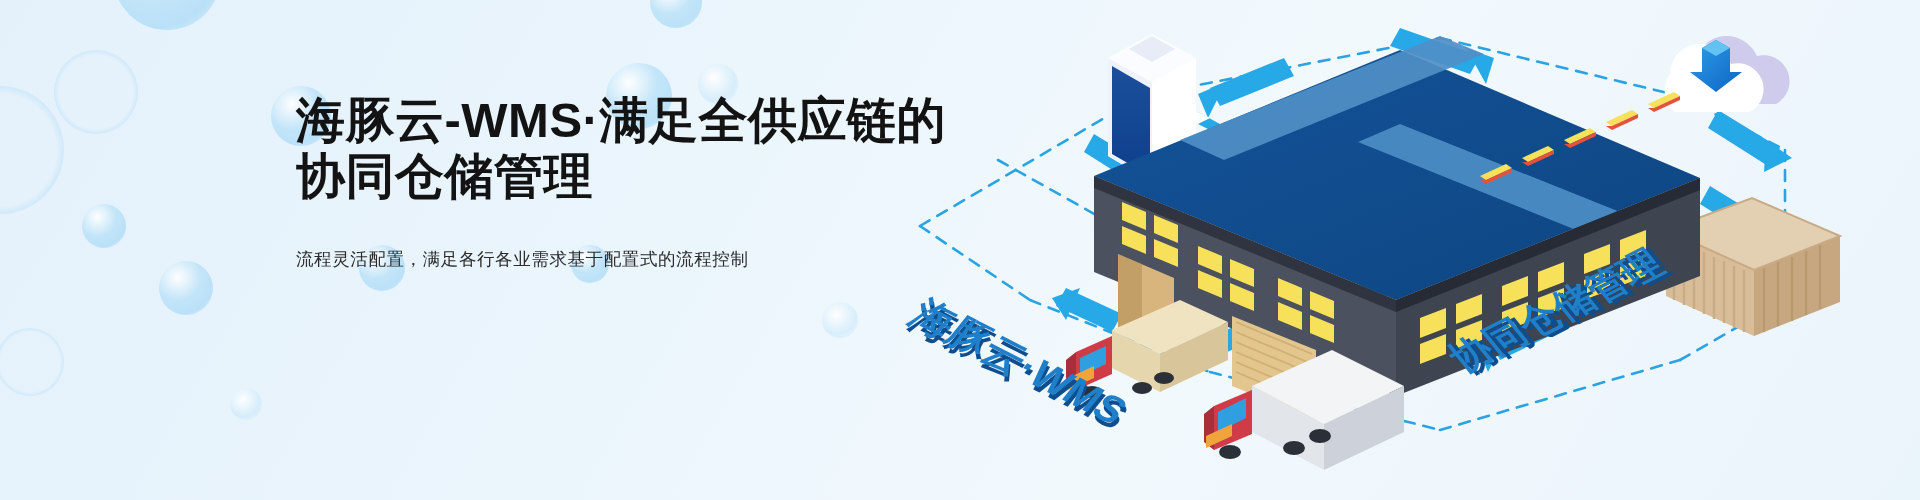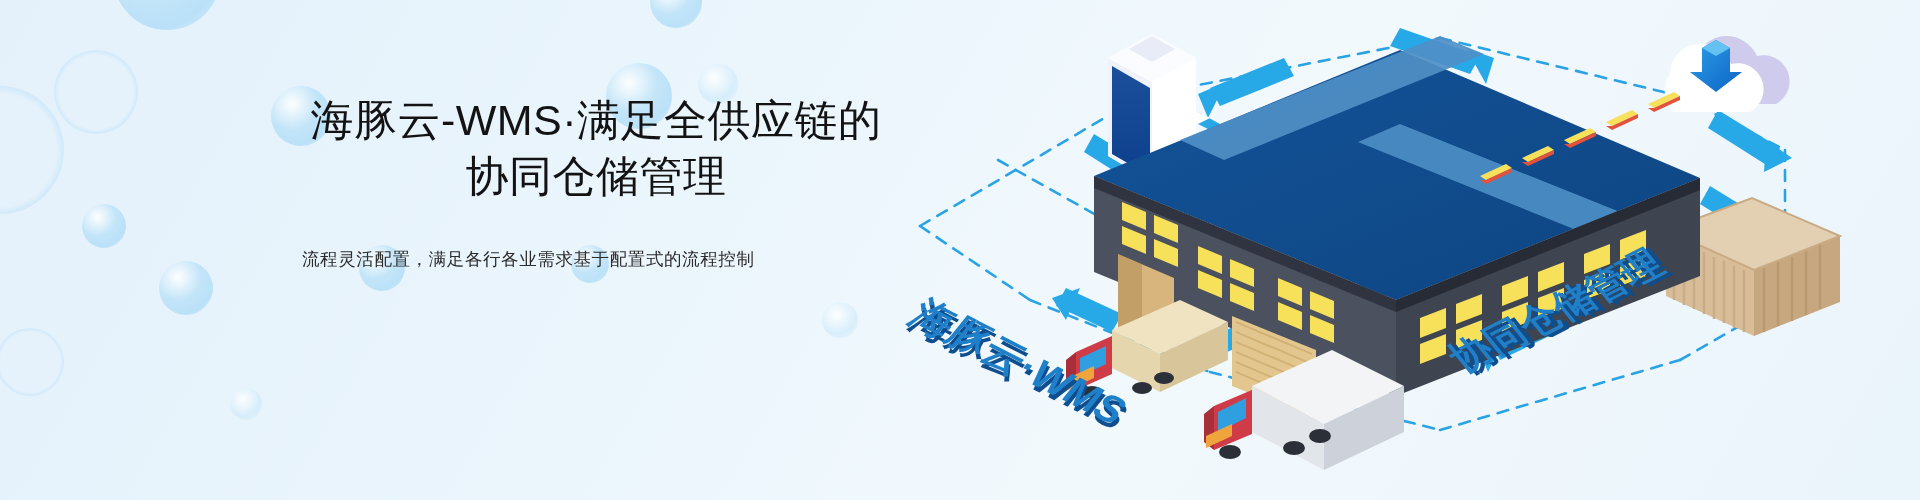--- a/index.html
+++ b/index.html
@@ -26,26 +26,26 @@
       rgba(255,255,255,0) 0%,
       rgba(255,255,255,0) 62%,
       rgba(206,232,250,.85) 70%,
       rgba(206,232,250,0) 100%);
   }
   .bub-pale{background:radial-gradient(circle at 40% 35%,rgba(255,255,255,.9),rgba(205,233,250,.65) 60%,rgba(205,233,250,0) 100%);}
 
   
   .copy{position:absolute;left:296px;top:92px;width:600px;}
   .headline{
-    font-size:43px;line-height:56px;color:#131313;
-    letter-spacing:.5px;font-weight:400;white-space:nowrap;text-align:center;
+    font-size:49px;line-height:56px;color:#131313;
+    letter-spacing:.5px;font-weight:700;white-space:nowrap;
   }
   .headline .l2{display:block;}
   .subtitle{
-    margin-top:42px;margin-left:6px;
+    margin-top:42px;margin-left:0;
     font-size:17.5px;line-height:26px;color:#2c2c2c;
     letter-spacing:.6px;white-space:nowrap;
   }
 
   
   .art{position:absolute;left:880px;top:0;width:1040px;height:500px;}
   .art svg{display:block;}
 </style>
 </head>
 <body>

